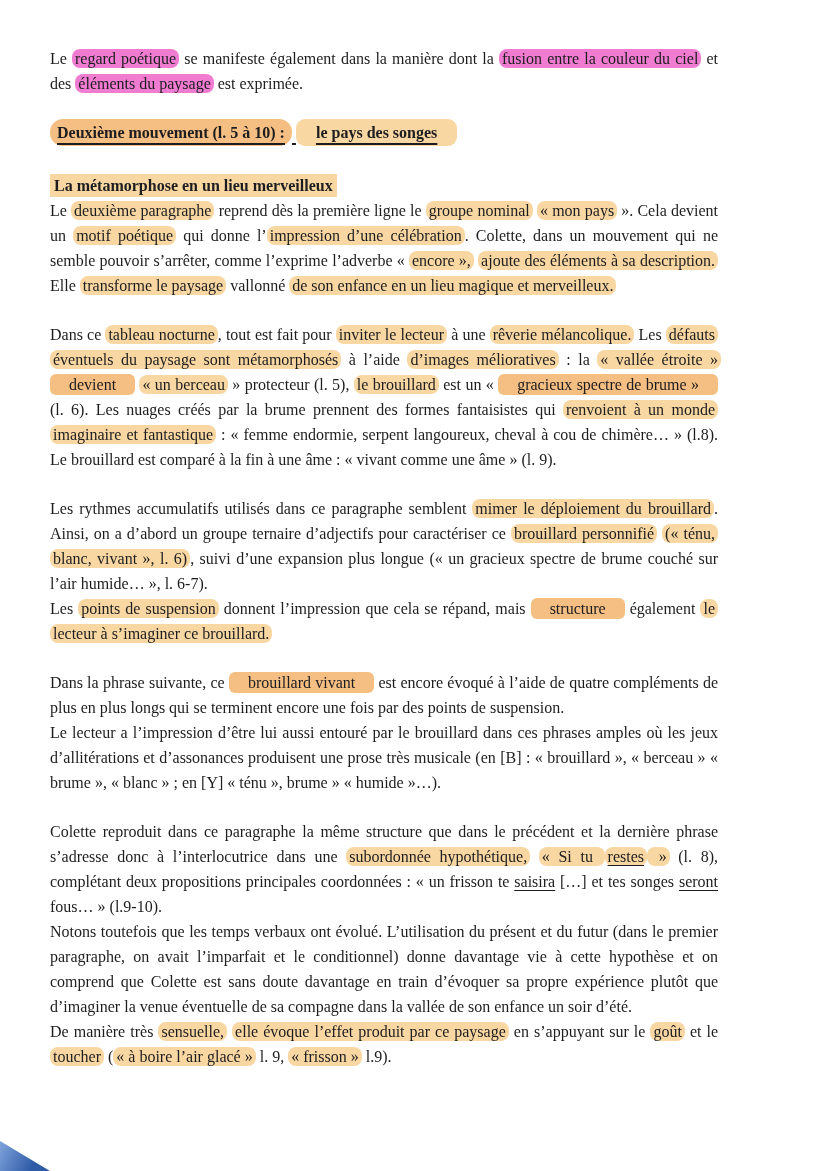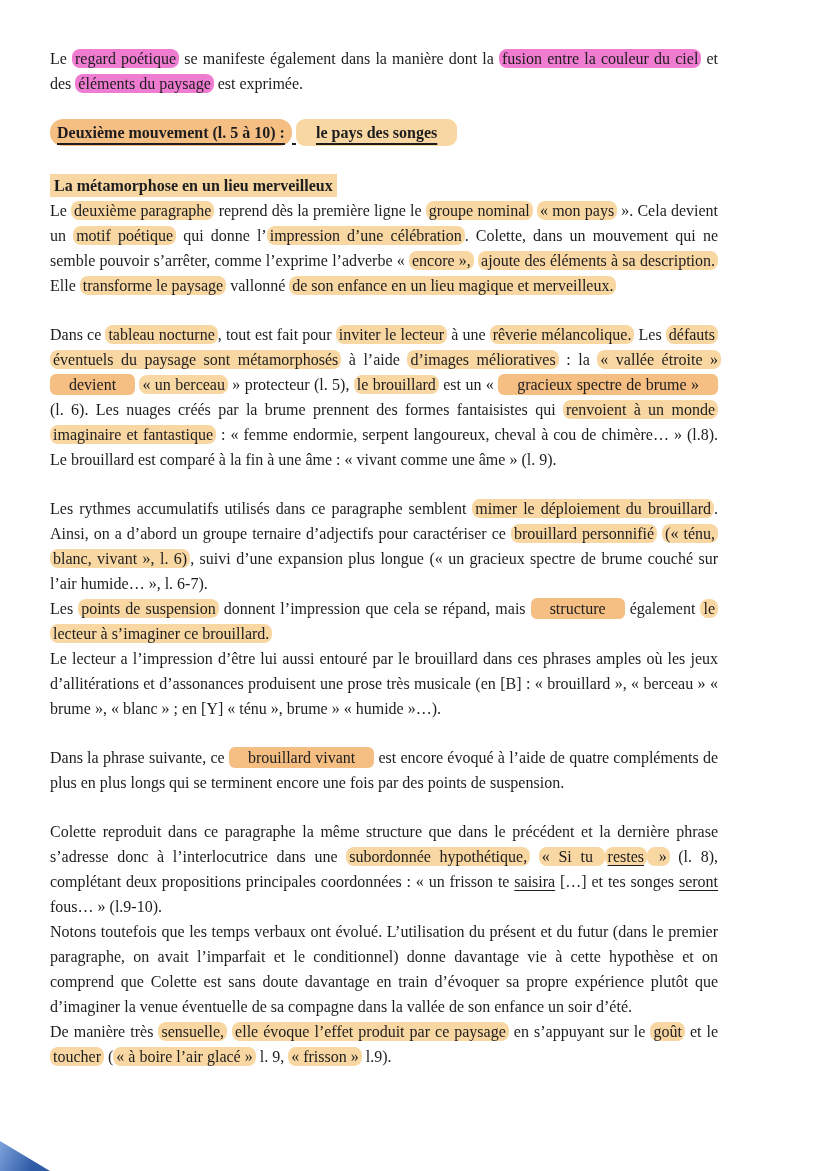--- a/index.html
+++ b/index.html
@@ -56,20 +56,20 @@
 
 <div class="page">
   <div>
       <p class="block"><span>Le </span><span class="hl hl-pk">regard poétique</span><span> se manifeste également dans la manière dont la </span><span class="hl hl-pk">fusion entre la couleur du ciel</span><span> et des </span><span class="hl hl-pk">éléments du paysage</span><span> est exprimée.</span></p>
       <p class="block h1 gap"><span class="hl hl-os">Deuxième mouvement (l. 5 à 10) :</span><span> </span><span class="hl hl-or">le pays des songes</span></p>
       <p class="block h2 gap"><span class="hl hl-or">La métamorphose en un lieu merveilleux</span></p>
       <p class="block"><span>Le </span><span class="hl hl-or">deuxième paragraphe</span><span> reprend dès la première ligne le </span><span class="hl hl-or">groupe nominal</span><span> </span><span class="hl hl-or">« mon pays</span><span> ». Cela devient un </span><span class="hl hl-or">motif poétique</span><span> qui donne l’</span><span class="hl hl-or">impression d’une célébration</span><span>. Colette, dans un mouvement qui ne semble pouvoir s’arrêter, comme l’exprime l’adverbe « </span><span class="hl hl-or">encore »,</span><span> </span><span class="hl hl-or">ajoute des éléments à sa description.</span><span> Elle </span><span class="hl hl-or">transforme le paysage</span><span> vallonné </span><span class="hl hl-or">de son enfance en un lieu magique et merveilleux.</span></p>
       <p class="block gap"><span>Dans ce </span><span class="hl hl-or">tableau nocturne</span><span>, tout est fait pour </span><span class="hl hl-or">inviter le lecteur</span><span> à une </span><span class="hl hl-or">rêverie mélancolique.</span><span> Les </span><span class="hl hl-or">défauts éventuels du paysage sont métamorphosés</span><span> à l’aide </span><span class="hl hl-or">d’images mélioratives</span><span> : la </span><span class="hl hl-or">« vallée étroite »</span><span> </span><span class="hl hl-os">devient</span><span> </span><span class="hl hl-or">« un berceau</span><span> » protecteur (l. 5), </span><span class="hl hl-or">le brouillard</span><span> est un « </span><span class="hl hl-os">gracieux spectre de brume »</span><span> (l. 6). Les nuages créés par la brume prennent des formes fantaisistes qui </span><span class="hl hl-or">renvoient à un monde imaginaire et fantastique</span><span> : « femme endormie, serpent langoureux, cheval à cou de chimère… » (l.8). Le brouillard est comparé à la fin à une âme : « vivant comme une âme » (l. 9).</span></p>
       <p class="block gap"><span>Les rythmes accumulatifs utilisés dans ce paragraphe semblent </span><span class="hl hl-or">mimer le déploiement du brouillard</span><span>. Ainsi, on a d’abord un groupe ternaire d’adjectifs pour caractériser ce </span><span class="hl hl-or">brouillard personnifié</span><span> </span><span class="hl hl-or">(« ténu, blanc, vivant », l. 6)</span><span>, suivi d’une expansion plus longue (« un gracieux spectre de brume couché sur l’air humide… », l. 6-7).</span></p>
       <p class="block"><span>Les </span><span class="hl hl-or">points de suspension</span><span> donnent l’impression que cela se répand, mais </span><span class="hl hl-os">structure</span><span> également </span><span class="hl hl-or">le lecteur à s’imaginer ce brouillard.</span></p>
+      <p class="block gap"><span>Dans la phrase suivante, ce </span><span class="hl hl-os">brouillard vivant</span><span> est encore évoqué à l’aide de quatre compléments de plus en plus longs qui se terminent encore une fois par des points de suspension.</span></p>
       <p class="block"><span>Le lecteur a l’impression d’être lui aussi entouré par le brouillard dans ces phrases amples où les jeux d’allitérations et d’assonances produisent une prose très musicale (en [B] : « brouillard », « berceau » « brume », « blanc » ; en [Y] « ténu », brume » « humide »…).</span></p>
-      <p class="block gap"><span>Dans la phrase suivante, ce </span><span class="hl hl-os">brouillard vivant</span><span> est encore évoqué à l’aide de quatre compléments de plus en plus longs qui se terminent encore une fois par des points de suspension.</span></p>
       <p class="block gap"><span>Colette reproduit dans ce paragraphe la même structure que dans le précédent et la dernière phrase s’adresse donc à l’interlocutrice dans une </span><span class="hl hl-or">subordonnée hypothétique,</span><span> </span><span class="hl hl-or">« Si tu </span><span class="hl hl-or u">restes</span><span class="hl hl-or"> »</span><span> (l. 8), complétant deux propositions principales coordonnées : « un frisson te </span><span class="u">saisira</span><span> […] et tes songes </span><span class="u">seront</span><span> fous… » (l.9-10).</span></p>
       <p class="block"><span>Notons toutefois que les temps verbaux ont évolué. L’utilisation du présent et du futur (dans le premier paragraphe, on avait l’imparfait et le conditionnel) donne davantage vie à cette hypothèse et on comprend que Colette est sans doute davantage en train d’évoquer sa propre expérience plutôt que d’imaginer la venue éventuelle de sa compagne dans la vallée de son enfance un soir d’été.</span></p>
       <p class="block"><span>De manière très </span><span class="hl hl-or">sensuelle,</span><span> </span><span class="hl hl-or">elle évoque l’effet produit par ce paysage</span><span> en s’appuyant sur le </span><span class="hl hl-or">goût</span><span> et le </span><span class="hl hl-or">toucher</span><span> (</span><span class="hl hl-or">« à boire l’air glacé »</span><span> l. 9, </span><span class="hl hl-or">« frisson »</span><span> l.9).</span></p>
     </div>
   <div class="corner-curl"></div>
 </div>
 
 </body></html>

